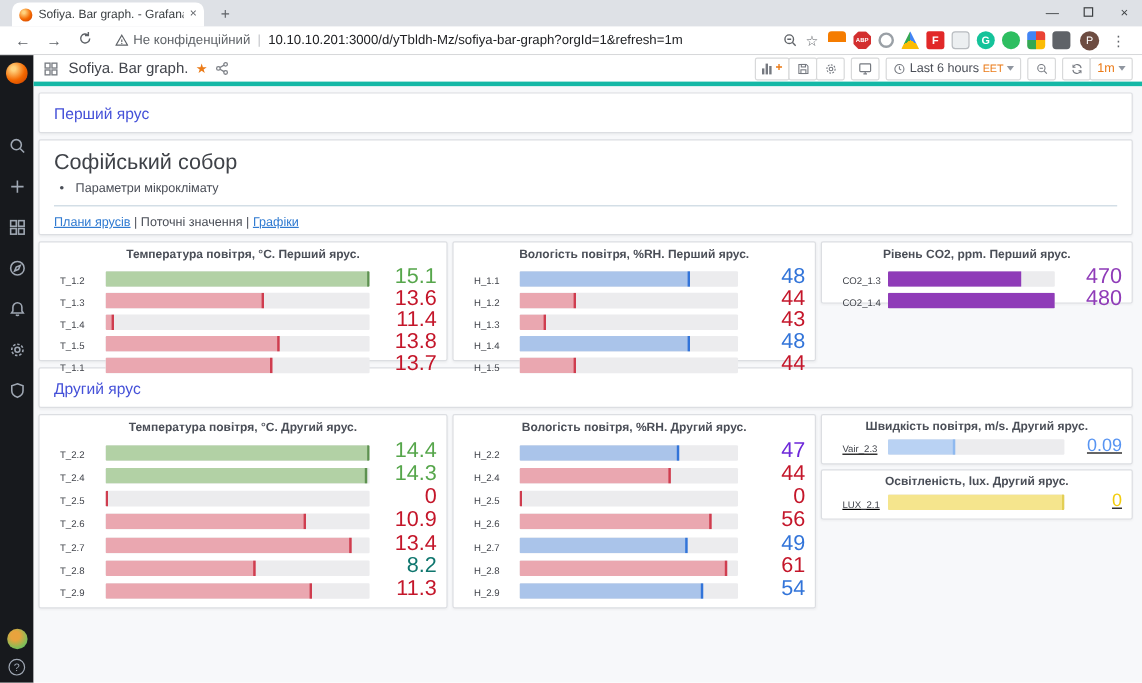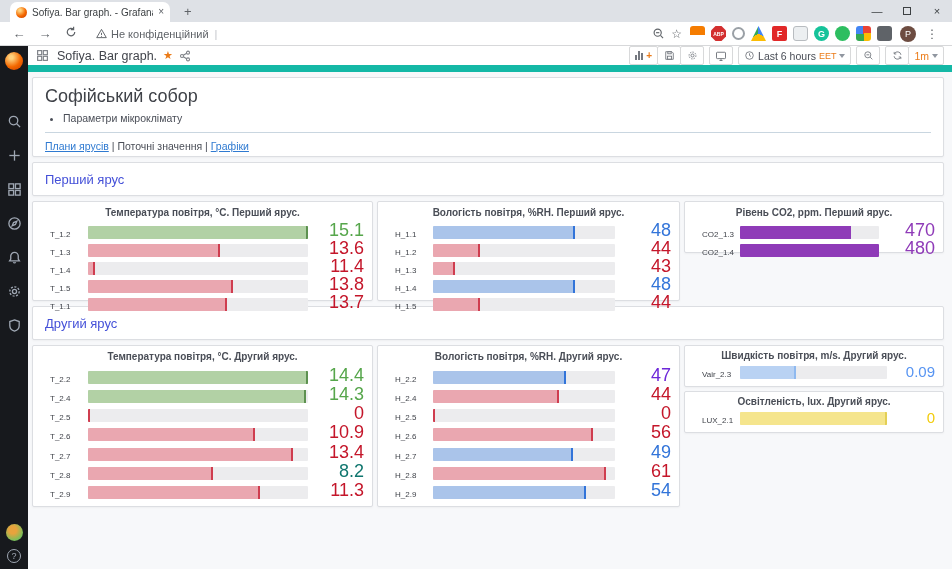--- a/index.html
+++ b/index.html
@@ -45,21 +45,21 @@
   .g-sidebar { width:28px; background:#17191d; display:flex; flex-direction:column; align-items:center; padding:6px 0; }
   .g-logo { width:18px; height:18px; border-radius:50%; background:radial-gradient(circle at 35% 30%, #ffd27d 10%, #f46800 55%, #c43a00); margin-bottom:34px; }
   .sb-icon { width:16px; height:16px; margin:9px 0; display:flex; align-items:center; justify-content:center; }
   .sb-icon svg { stroke:#9fa7b3; fill:none; stroke-width:1.4; }
   .sb-spacer { flex:1; }
   .sb-avatar { width:17px; height:17px; border-radius:50%; background:radial-gradient(circle at 40% 35%, #e8a33d 25%, #7abf5a 70%, #3e6b31); margin-bottom:8px;}
   .help-circ { width:14px; height:14px; border:1.2px solid #9fa7b3; border-radius:50%; color:#9fa7b3; font-size:9px;
                display:flex; align-items:center; justify-content:center; }
 
   .g-main { flex:1; display:flex; flex-direction:column; min-width:0;}
-  .g-nav { height:26px; background:#fff; border-bottom:7px solid #14b8a6; display:flex; align-items:center; padding:0 8px; gap:6px; }
+  .g-nav { height:26px; background:#fff; border-bottom:4px solid #14b8a6; display:flex; align-items:center; padding:0 8px; gap:6px; }
   .g-nav svg { stroke:#7b7f85; fill:none; stroke-width:1.4; }
   .g-title { font-size:12.5px; color:#41444b; margin-left:2px; }
   .nav-star { color:#eb7b18; font-size:11px; }
   .g-nav-right { margin-left:auto; display:flex; align-items:center; gap:5px; }
   .btn-group { display:flex; }
   .g-btn { height:19px; min-width:24px; border:1px solid #d8d9da; background:#fff; border-radius:2px; display:flex;
            align-items:center; justify-content:center; padding:0 5px; gap:3px; }
   .btn-group .g-btn + .g-btn { margin-left:-1px; }
   .g-btn svg { stroke:#757980; fill:none; stroke-width:1.3; }
   .time-text { font-size:10.5px; color:#4a4e57; }
@@ -90,21 +90,21 @@
   .grow { display:flex; align-items:flex-end;margin-left:11px; }
   .glabel { width:38px; font-size:8px; color:#41444b; white-space:nowrap; }
   .gtrack { flex:1; height:13px; background:#ececee; position:relative; margin-right:10px; border-radius:1px; overflow:hidden;}
   .gfill { position:absolute; left:0; top:0; bottom:0; }
   .gval { width:46px; text-align:right; font-size:18px; line-height:1; }
   .small-gauge .gval { font-size:15px; width:38px; }
   .small-gauge .gtrack { height:13px; }
   .right-col { display:flex; flex-direction:column; gap:4px; }
   .h64 { height:52px; } .h38 { height:42px; }
   .h38 .ptitle { padding-top:4px; }
-  .h38 .rows { padding-bottom:2px; }
+  .h38 .rows { padding-bottom:2px;text-decoration:underline; }
 </style>
 </head>
 <body>
 
 <div class="tabstrip">
   <div class="tab">
     <span class="g-logo" style="width:11px;height:11px;margin:0;"></span>
     <span class="tab-title">Sofiya. Bar graph. - Grafana</span>
     <span class="tab-close">×</span>
   </div>
@@ -127,20 +127,21 @@
   <div class="addressbar">
     <span class="sec-label">
       <svg width="11" height="11" viewBox="0 0 16 16">
           <path d="M8 2 15 14 H1 Z" fill="none" stroke="#5f6368" stroke-width="1.4"></path>
           <line x1="8" y1="7" x2="8" y2="10.2" stroke="#5f6368" stroke-width="1.4"></line>
           <circle cx="8" cy="12" r="0.8" fill="#5f6368"></circle>
         </svg>
       <span>Не конфіденційний</span>
     </span>
     <span class="addr-sep">|</span>
+    <span class="url-text">10.10.10.201:3000/d/yTbldh-Mz/sofiya-bar-graph?orgId=1&amp;refresh=1m</span>
   </div>
   <div class="addr-actions">
     <svg width="13" height="13" viewBox="0 0 16 16">
         <circle cx="7" cy="7" r="4.4" fill="none" stroke="#5f6368" stroke-width="1.4"></circle>
         <line x1="10.4" y1="10.4" x2="13.6" y2="13.6" stroke="#5f6368" stroke-width="1.4"></line>
         <line x1="5" y1="7" x2="9" y2="7" stroke="#5f6368" stroke-width="1.4"></line>
       </svg>
     <span style="font-size:12px;color:#5f6368;">☆</span>
   </div>
   <div class="ext-row">
@@ -283,39 +284,39 @@
           </span>
           <span class="g-btn">
             <span class="interval-text">1m</span>
             <span class="caret"></span>
           </span>
         </div>
       </div>
     </div>
 
     <div class="dash">
+      <div class="panel row-label-panel">
+        <span class="row-label">Перший ярус</span>
+      </div>
+
       <div class="panel hdr-panel">
         <h1 class="hdr-title">Софійський собор</h1>
         <ul class="hdr-sub">
             <li>Параметри мікроклімату</li>
           </ul>
         <hr class="hdr-hr">
         <div class="hdr-links">
           <a href="#">Плани ярусів</a>
           <span>|</span>
           <span>Поточні значення</span>
           <span>|</span>
           <a href="#">Графіки</a>
         </div>
       </div>
 
-      <div class="panel row-label-panel">
-        <span class="row-label">Перший ярус</span>
-      </div>
-
       <div class="grid-row">
         <div class="panel gauge g116">
             <div class="ptitle">Температура повітря, °C. Перший ярус.</div>
             <div class="rows">
               <div class="grow">
                 <span class="glabel">T_1.2</span>
                 <div class="gtrack">
                   <div class="gfill" style="width: 100%; background: rgb(178, 209, 165); border-right: 2px solid rgb(93, 145, 80);"></div>
                 </div>
                 <span class="gval" style="color: rgb(86, 166, 75);">15.1</span>

